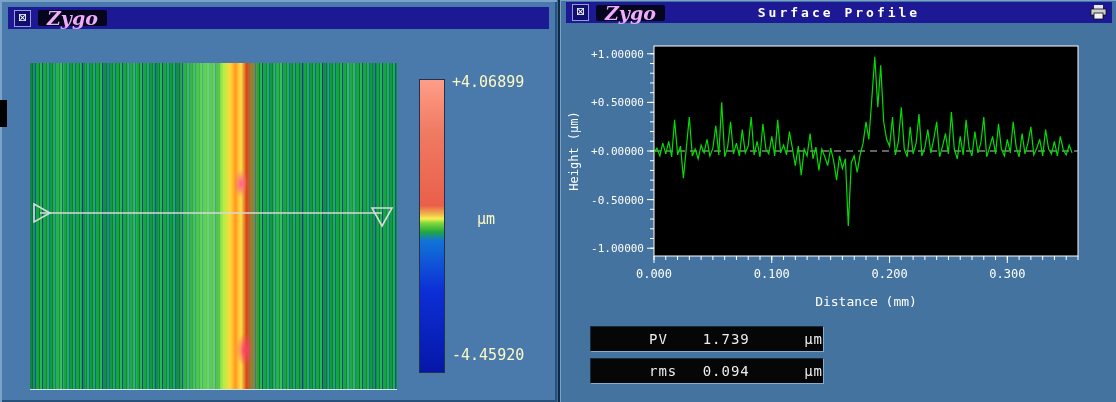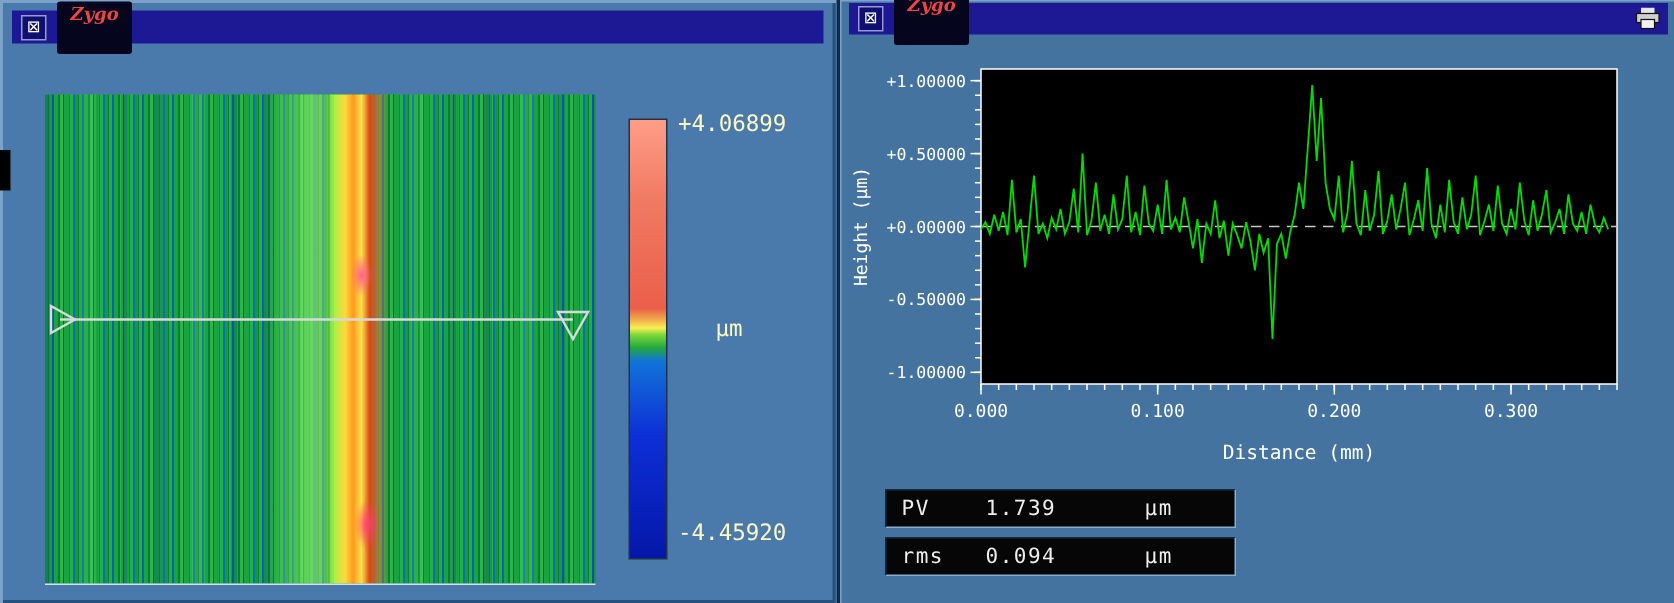--- a/index.html
+++ b/index.html
@@ -12,23 +12,23 @@
             box-shadow:inset 2px 2px 0 #7ba3c9, inset -2px -2px 0 #27517a;}
   .win-right{left:558px;width:558px;background:#44739f;border-left:2px solid #122a40;
              box-shadow:inset 1px 1px 0 #7ba3c9;box-sizing:border-box;}
 
   
   .titlebar{position:absolute;background:#1d1894;display:flex;align-items:center;gap:7px;}
   .win-left  .titlebar{left:8px;top:7px;width:541px;height:22px;}
   .win-right .titlebar{left:6px;top:2px;width:546px;height:21px;}
   .closebtn{width:15px;height:15px;margin-left:6px;background:#0f0f6e;border:1px solid #9a9ad6;
             color:#fff;font-size:11px;line-height:14px;text-align:center;flex:0 0 auto;cursor:default;}
-  .zygo{background:#05051e;color:#ef4444;font-style:italic;font-weight:bold;
-        font-family:"DejaVu Serif","Liberation Serif",serif;font-size:12px;
-        padding:0 9px;height:35px;line-height:17px;border-radius:2px;}
+  .zygo{background:#05051e;color:#f0abfc;font-style:italic;font-weight:bold;
+        font-family:"DejaVu Serif","Liberation Serif",serif;font-size:19px;
+        padding:0 9px;height:16px;line-height:17px;border-radius:2px;}
   .win-title{position:absolute;left:0;right:0;text-align:center;color:#fff;
              font-family:"DejaVu Sans Mono","Liberation Mono",monospace;
              font-weight:bold;font-size:13px;letter-spacing:3px;pointer-events:none;}
   .printbtn{position:absolute;right:5px;top:3px;width:17px;height:15px;}
 
   
   .edge-tab{position:absolute;left:0;top:100px;width:7px;height:27px;background:#000;}
   .surface-map{position:absolute;left:30px;top:63px;width:367px;height:326px;
     border-bottom:1px solid #d8e0ea;
     background-color:#1fa13f;
@@ -57,21 +57,21 @@
   .cb-max{left:452px;top:73px;}
   .cb-unit{left:477px;top:210px;}
   .cb-min{left:452px;top:346px;}
 
   
   .chart{position:absolute;left:4px;top:34px;}
   .readout{position:absolute;left:30px;width:232px;height:24px;background:#060606;
            border:1px solid;border-color:#142c42 #86add0 #86add0 #142c42;
            color:#ededed;font-family:"DejaVu Sans Mono","Liberation Mono",monospace;
            font-size:14px;display:flex;align-items:center;letter-spacing:1px;}
-  .readout span:nth-child(1){width:56px;padding-left:10px;}
+  .readout span:nth-child(1){width:56px;padding-left:10px;margin-left:48px;}
   .readout span:nth-child(2){width:106px;}
   .readout-pv{top:326px;}
   .readout-rms{top:358px;align-items:center;}
   .watermark{position:absolute;left:300px;top:306px;display:flex;align-items:center;gap:5px;
              color:#57b1e3;opacity:.95;pointer-events:none;}
   .globe{width:72px;height:88px;}
   .globe *{stroke:#5ab4e6;stroke-width:4;fill:none;}
   .wm-text{font-size:42px;font-weight:bold;letter-spacing:2px;line-height:1;
            font-family:"DejaVu Sans","Liberation Sans",sans-serif;}
 </style>
@@ -99,20 +99,21 @@
     <div class="colorbar"></div>
     <div class="cb-label cb-max">+4.06899</div>
     <div class="cb-label cb-unit">µm</div>
     <div class="cb-label cb-min">-4.45920</div>
   </section>
 
   <section class="win win-right">
     <div class="titlebar">
       <span class="closebtn">⊠</span>
       <span class="zygo">Zygo</span>
+      <span class="win-title">Surface Profile</span>
       <span class="printbtn">
         <svg viewBox="0 0 17 15" width="17" height="15">
           <rect x="4" y="0" width="9" height="4" fill="#e6e6e6"></rect>
           <rect x="1" y="4" width="15" height="6" fill="#cfcfcf" stroke="#111" stroke-width="0.8"></rect>
           <rect x="4" y="8" width="9" height="6" fill="#f2f2f2" stroke="#111" stroke-width="0.8"></rect>
         </svg>
       </span>
     </div>
 
     <svg id="profile-svg" class="chart" width="520" height="280">

